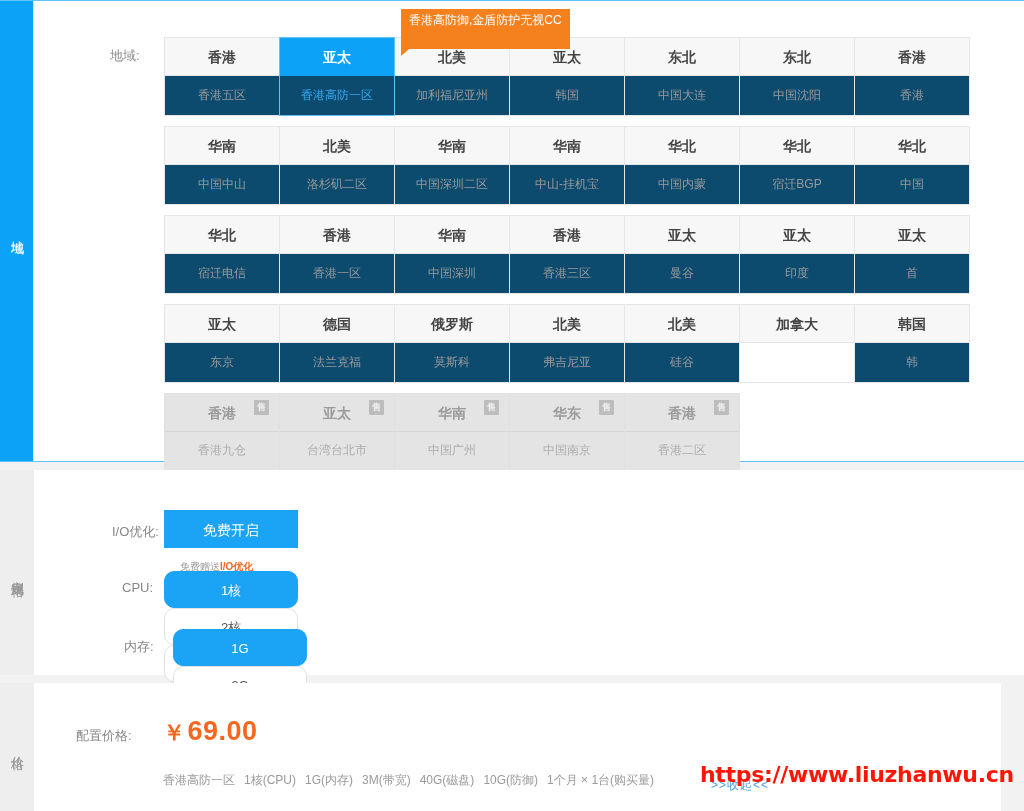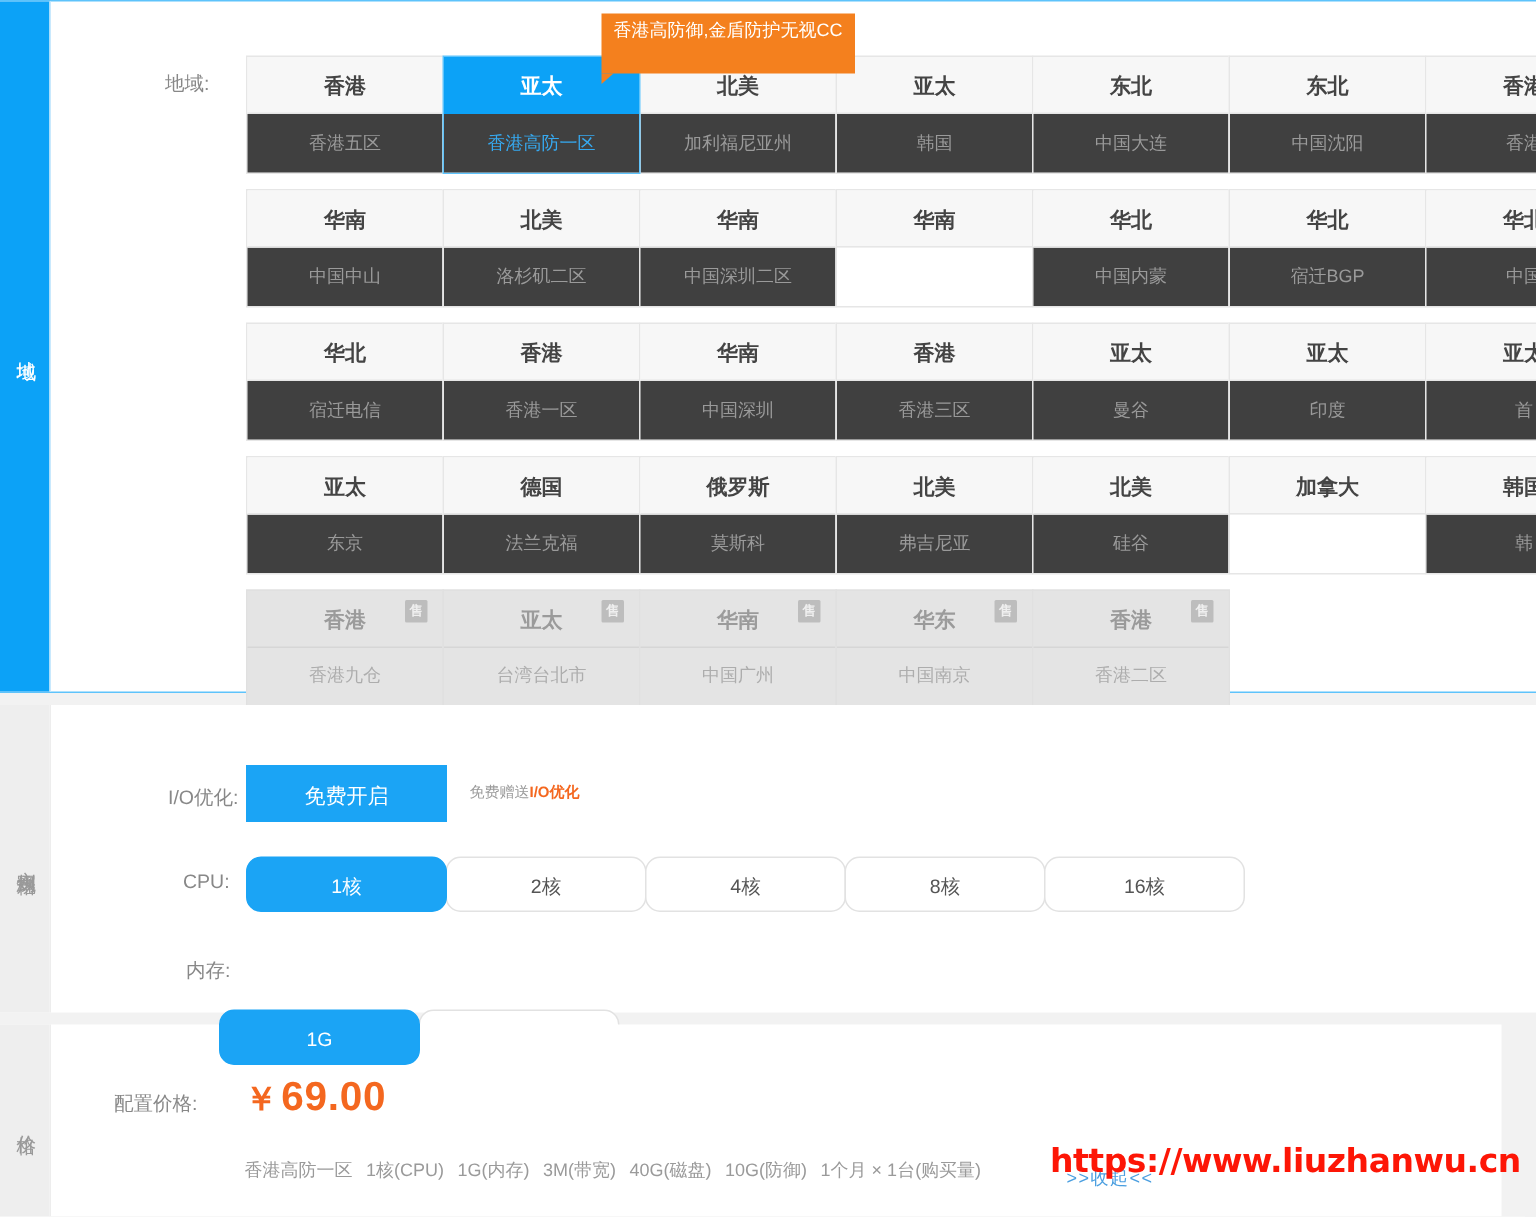--- a/index.html
+++ b/index.html
@@ -43,37 +43,37 @@
   #section-region .sec-body { border-left: 1px solid #c9e9fd; }
 
   .row-label {
     position: absolute;
     color: #888; font-size: 13px;
   }
 
   .region-grid { position: absolute; left: 130px; top: 36px; }
   .rg-row { display: flex; margin-bottom: 10px; }
   .rg-cell {
-    width: 132px;
+    width: 116px;
     border: 1px solid #e6e6e6;
     margin-right: -1px;
     background: #fff;
     position: relative;
   }
   .rg-head {
     height: 38px; line-height: 38px; text-align: center;
     font-size: 14px; color: #444; font-weight: 600;
     background: #f7f7f7;
     border-bottom: 1px solid #e6e6e6;
     position: relative;
   }
   .rg-sub {
     height: 39px; line-height: 39px; text-align: center;
     font-size: 12px; color: #9a9a9a;
-    background: #404040;
+    background: #0c4a6e;
   }
   .rg-cell.selected { border-color: #5ec3fb; z-index: 3; margin-right: 0; }
   .rg-cell.selected + .rg-cell { margin-left: -1px; }
   .rg-cell.selected .rg-head {
     background: #0ca2f7; color: #fff; border-bottom-color: #0ca2f7;
   }
   .rg-cell.selected .rg-sub { color: #36a9f0; }
 
   .rg-row.disabled .rg-cell { border-color: #e0e0e0; background: #e4e4e4; }
   .rg-row.disabled .rg-head { background: #e4e4e4; color: #9b9b9b; border-bottom: 1px solid #d6d6d6; }
@@ -102,21 +102,21 @@
     border-bottom: 7px solid transparent;
   }
 
   
   #section-spec {
     position: absolute; left: 0; top: 470px; width: 1024px; height: 205px;
     background: #fff;
   }
   #section-spec .sec-body { border-left: 1px solid #ededed; }
 
-  .opt-row { position: absolute; display: flex; }
+  .opt-row { position: absolute; display: flex; flex-direction: column; }
   .opt {
     height: 37px; line-height: 37px;
     text-align: center; font-size: 13px; color: #555;
     border: 1px solid #e2e2e2; margin-right: -1px;
     background: #fff;
   }
   .opt.sel {
     background: #1ba4f5; color: #fff; border-color: #1ba4f5;
     z-index: 2; font-weight: 500;
   }
@@ -212,20 +212,21 @@
             <div class="rg-cell">
               <div class="rg-head"><span>北美</span></div>
               <div class="rg-sub">洛杉矶二区</div>
             </div>
             <div class="rg-cell">
               <div class="rg-head"><span>华南</span></div>
               <div class="rg-sub">中国深圳二区</div>
             </div>
             <div class="rg-cell">
               <div class="rg-head"><span>华南</span></div>
+              <div class="rg-sub">中山-挂机宝</div>
             </div>
             <div class="rg-cell">
               <div class="rg-head"><span>华北</span></div>
               <div class="rg-sub">中国内蒙</div>
             </div>
             <div class="rg-cell">
               <div class="rg-head"><span>华北</span></div>
               <div class="rg-sub">宿迁BGP</div>
             </div>
             <div class="rg-cell">
@@ -337,21 +338,21 @@
       <div class="row-label" style="left:88px; top:110px;">CPU:</div>
       <div class="opt-row" style="left:130px; top:101px;" id="cpu-group">
           <div class="opt opt-w sel"><span>1核</span></div>
           <div class="opt opt-w"><span>2核</span></div>
           <div class="opt opt-w"><span>4核</span></div>
           <div class="opt opt-w"><span>8核</span></div>
           <div class="opt opt-w"><span>16核</span></div>
         </div>
 
       <div class="row-label" style="left:90px; top:168px;">内存:</div>
-      <div class="opt-row" style="left:112px; top:159px;margin-top:44px;" id="mem-group">
+      <div class="opt-row" style="left:139px; top:159px;" id="mem-group">
           <div class="opt opt-w sel"><span>1G</span></div>
           <div class="opt opt-w"><span>2G</span></div>
         </div>
 
     </div>
   </div>
 
   <div class="section" id="section-price">
     <div class="side-tab inactive">
       <span>价格</span>

